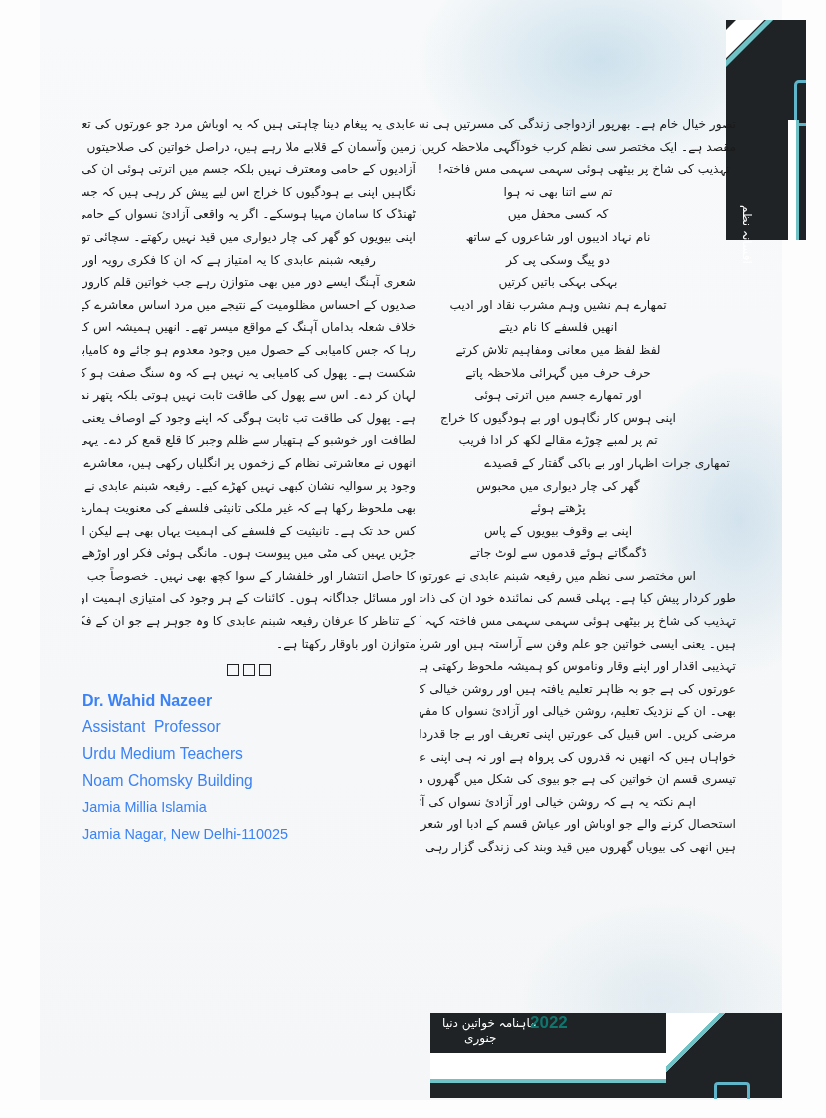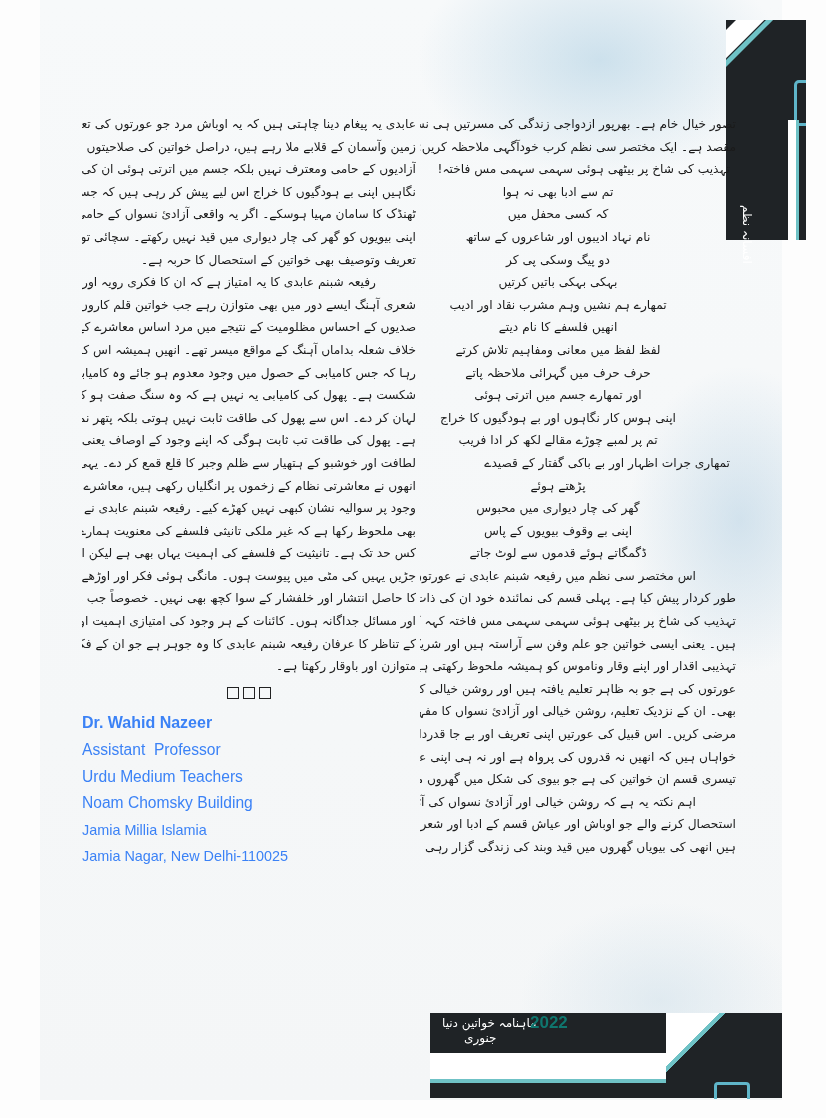--- a/index.html
+++ b/index.html
@@ -125,35 +125,35 @@
 </div>
 <div class="side-label">افسانہ نظم</div>
 
 <div class="col-right urdu">
   <div>
     <div class="line">تصور خیال خام ہے۔ بھرپور ازدواجی زندگی کی مسرتیں ہی نسوانیت کا عین</div>
     <div class="line last">مقصد ہے۔ ایک مختصر سی نظم کرب خودآگہی ملاحظہ کریں:</div>
   </div>
   <div>
     <div class="verse wide">تہذیب کی شاخ پر بیٹھی ہوئی سہمی سہمی مس فاختہ!</div>
-    <div class="verse">تم سے ادبا بھی نہ ہوا</div>
+    <div class="verse">تم سے اتنا بھی نہ ہوا</div>
     <div class="verse">کہ کسی محفل میں</div>
     <div class="verse">نام نہاد ادیبوں اور شاعروں کے ساتھ</div>
     <div class="verse">دو پیگ وسکی پی کر</div>
     <div class="verse">بہکی بہکی باتیں کرتیں</div>
     <div class="verse">تمھارے ہم نشیں وہم مشرب نقاد اور ادیب</div>
     <div class="verse">انھیں فلسفے کا نام دیتے</div>
     <div class="verse">لفظ لفظ میں معانی ومفاہیم تلاش کرتے</div>
     <div class="verse">حرف حرف میں گہرائی ملاحظہ پاتے</div>
     <div class="verse">اور تمھارے جسم میں اترتی ہوئی</div>
     <div class="verse">اپنی ہوس کار نگاہوں اور بے ہودگیوں کا خراج</div>
     <div class="verse">تم پر لمبے چوڑے مقالے لکھ کر ادا فریب</div>
     <div class="verse wide">تمھاری جرات اظہار اور بے باکی گفتار کے قصیدے</div>
+    <div class="verse">گھر کی چار دیواری میں محبوس</div>
     <div class="verse">پڑھتے ہوئے</div>
-    <div class="verse">گھر کی چار دیواری میں محبوس</div>
     <div class="verse">اپنی بے وقوف بیویوں کے پاس</div>
     <div class="verse">ڈگمگاتے ہوئے قدموں سے لوٹ جاتے</div>
   </div>
   <div>
     <div class="line indent">اس مختصر سی نظم میں رفیعہ شبنم عابدی نے عورتوں کی تین قسموں کو بہ</div>
     <div class="line">طور کردار پیش کیا ہے۔ پہلی قسم کی نمائندہ خود ان کی ذات ہے، جسے وہ</div>
     <div class="line">تہذیب کی شاخ پر بیٹھی ہوئی سہمی سہمی مس فاختہ کہہ کر مخاطب کرتی</div>
     <div class="line">ہیں۔ یعنی ایسی خواتین جو علم وفن سے آراستہ ہیں اور شریک محفل بھی۔ لیکن</div>
     <div class="line">تہذیبی اقدار اور اپنے وقار وناموس کو ہمیشہ ملحوظ رکھتی ہیں۔ دوسری قسم ان</div>
     <div class="line">عورتوں کی ہے جو بہ ظاہر تعلیم یافتہ ہیں اور روشن خیالی کے فریب میں مبتلا</div>
@@ -170,21 +170,20 @@
 </div>
 
 <div class="col-left">
   <div class="urdu">
     <div class="line">عابدی یہ پیغام دینا چاہتی ہیں کہ یہ اوباش مرد جو عورتوں کی تعریف میں</div>
     <div class="line">زمین وآسمان کے قلابے ملا رہے ہیں، دراصل خواتین کی صلاحیتوں اور</div>
     <div class="line">آزادیوں کے حامی ومعترف نہیں بلکہ جسم میں اترتی ہوئی ان کی ہوس کار</div>
     <div class="line">نگاہیں اپنی بے ہودگیوں کا خراج اس لیے پیش کر رہی ہیں کہ جسم وجان کی</div>
     <div class="line">ٹھنڈک کا سامان مہیا ہوسکے۔ اگر یہ واقعی آزادیٔ نسواں کے حامی ہوتے تو</div>
     <div class="line">اپنی بیویوں کو گھر کی چار دیواری میں قید نہیں رکھتے۔ سچائی تو یہ ہے کہ یہ</div>
-    <div class="line last">تعریف وتوصیف بھی خواتین کے استحصال کا حربہ ہے۔</div>
   </div>
   <div class="urdu">
     <div class="line indent">رفیعہ شبنم عابدی کا یہ امتیاز ہے کہ ان کا فکری رویہ اور</div>
     <div class="line">شعری آہنگ ایسے دور میں بھی متوازن رہے جب خواتین قلم کاروں کو</div>
     <div class="line">صدیوں کے احساس مظلومیت کے نتیجے میں مرد اساس معاشرے کے</div>
     <div class="line">خلاف شعلہ بداماں آہنگ کے مواقع میسر تھے۔ انھیں ہمیشہ اس کا احساس</div>
     <div class="line">رہا کہ جس کامیابی کے حصول میں وجود معدوم ہو جائے وہ کامیابی نہیں</div>
     <div class="line">شکست ہے۔ پھول کی کامیابی یہ نہیں ہے کہ وہ سنگ صفت ہو کر مقابل کو لہو</div>
     <div class="line">لہان کر دے۔ اس سے پھول کی طاقت ثابت نہیں ہوتی بلکہ پتھر نمایاں ہوتا</div>
     <div class="line">ہے۔ پھول کی طاقت تب ثابت ہوگی کہ اپنے وجود کے اوصاف یعنی</div>

